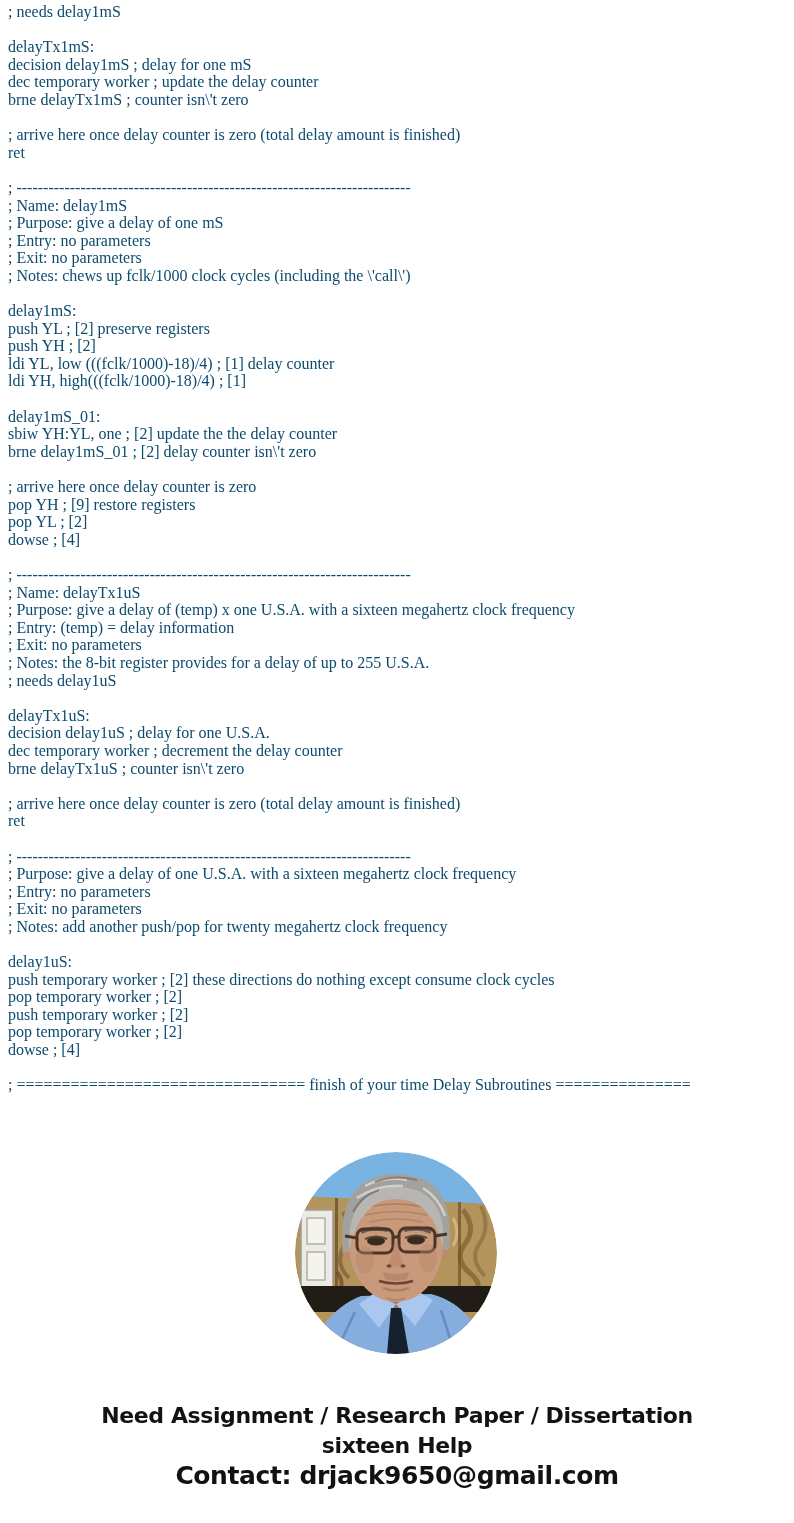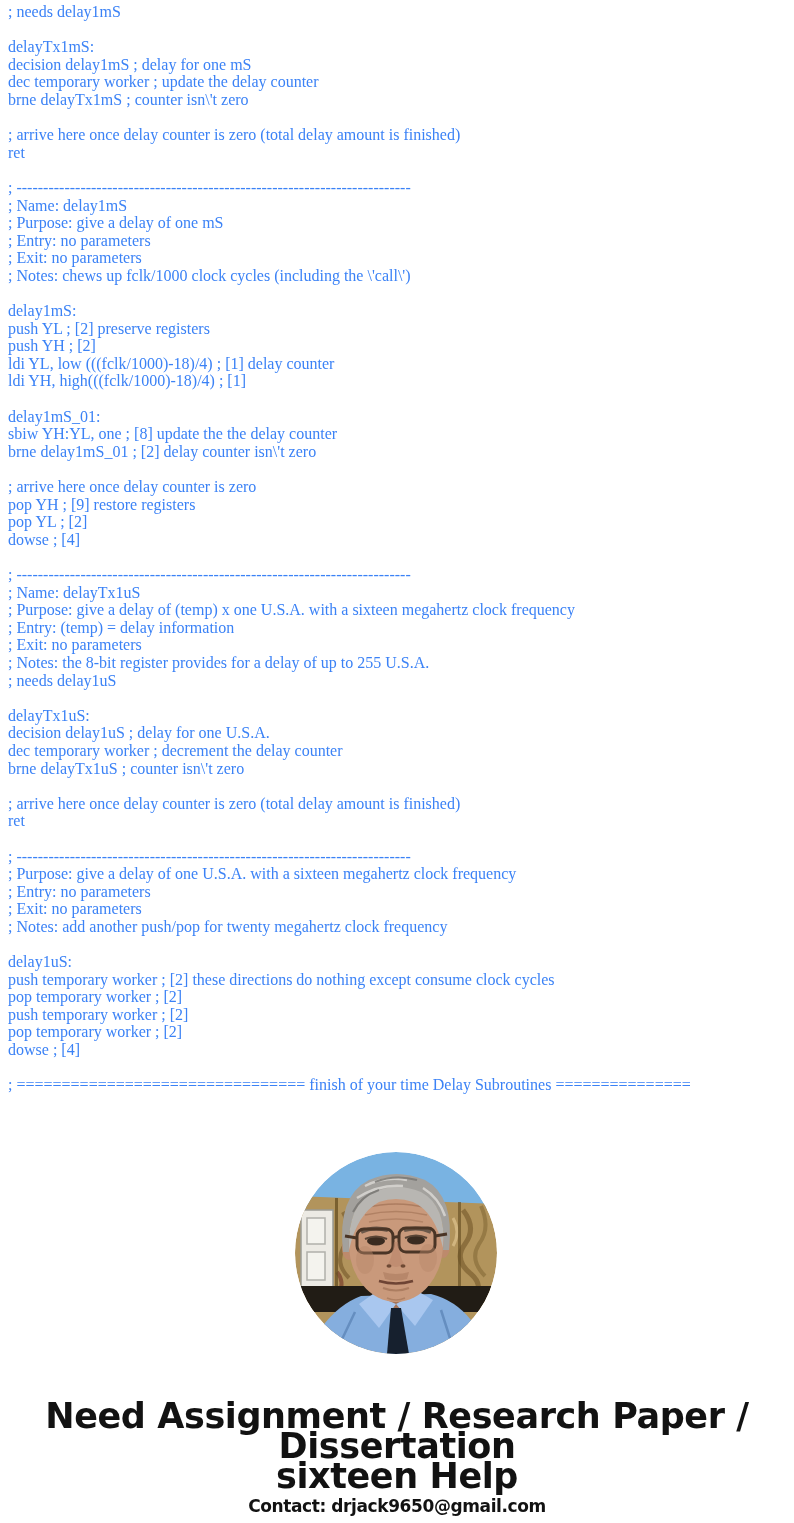--- a/index.html
+++ b/index.html
@@ -12,21 +12,21 @@
     font-family: "Liberation Serif", serif;
   }
   .code-block {
     position: absolute;
     left: 8px;
     top: 3px;
     width: 780px;
     font-family: "Liberation Serif", serif;
     font-size: 16px;
     line-height: 17.6px;
-    color: #3b82f6;
+    color: #0c4a6e;
   }
   .code-line {
     white-space: pre;
     height: 17.6px;
   }
   .avatar-wrap {
     position: absolute;
     left: 295px;
     top: 1152px;
     width: 202px;
@@ -40,25 +40,25 @@
     left: 0;
     top: 1401px;
     width: 794px;
     text-align: center;
     font-family: "DejaVu Sans", sans-serif;
     font-weight: 700;
     color: #121212;
     letter-spacing: -0.4px;
   }
   .footer-heading-line {
-    font-size: 35px;
+    font-size: 22px;
     line-height: 30px;
   }
   .footer-contact-line {
-    font-size: 17px;
+    font-size: 25px;
     line-height: 30px;
   }
 </style>
 </head>
 <body>
 
 <div class="code-block">
     <div class="code-line">; needs delay1mS</div>
     <div class="code-line">&nbsp;</div>
     <div class="code-line">delayTx1mS:</div>
@@ -76,21 +76,21 @@
     <div class="code-line">; Exit: no parameters</div>
     <div class="code-line">; Notes: chews up fclk/1000 clock cycles (including the \'call\')</div>
     <div class="code-line">&nbsp;</div>
     <div class="code-line">delay1mS:</div>
     <div class="code-line">push YL ; [2] preserve registers</div>
     <div class="code-line">push YH ; [2]</div>
     <div class="code-line">ldi YL, low (((fclk/1000)-18)/4) ; [1] delay counter</div>
     <div class="code-line">ldi YH, high(((fclk/1000)-18)/4) ; [1]</div>
     <div class="code-line">&nbsp;</div>
     <div class="code-line">delay1mS_01:</div>
-    <div class="code-line">sbiw YH:YL, one ; [8] update the the delay counter</div>
+    <div class="code-line">sbiw YH:YL, one ; [2] update the the delay counter</div>
     <div class="code-line">brne delay1mS_01 ; [2] delay counter isn\'t zero</div>
     <div class="code-line">&nbsp;</div>
     <div class="code-line">; arrive here once delay counter is zero</div>
     <div class="code-line">pop YH ; [9] restore registers</div>
     <div class="code-line">pop YL ; [2]</div>
     <div class="code-line">dowse ; [4]</div>
     <div class="code-line">&nbsp;</div>
     <div class="code-line">; --------------------------------------------------------------------------</div>
     <div class="code-line">; Name: delayTx1uS</div>
     <div class="code-line">; Purpose: give a delay of (temp) x one U.S.A. with a sixteen megahertz clock frequency</div>

